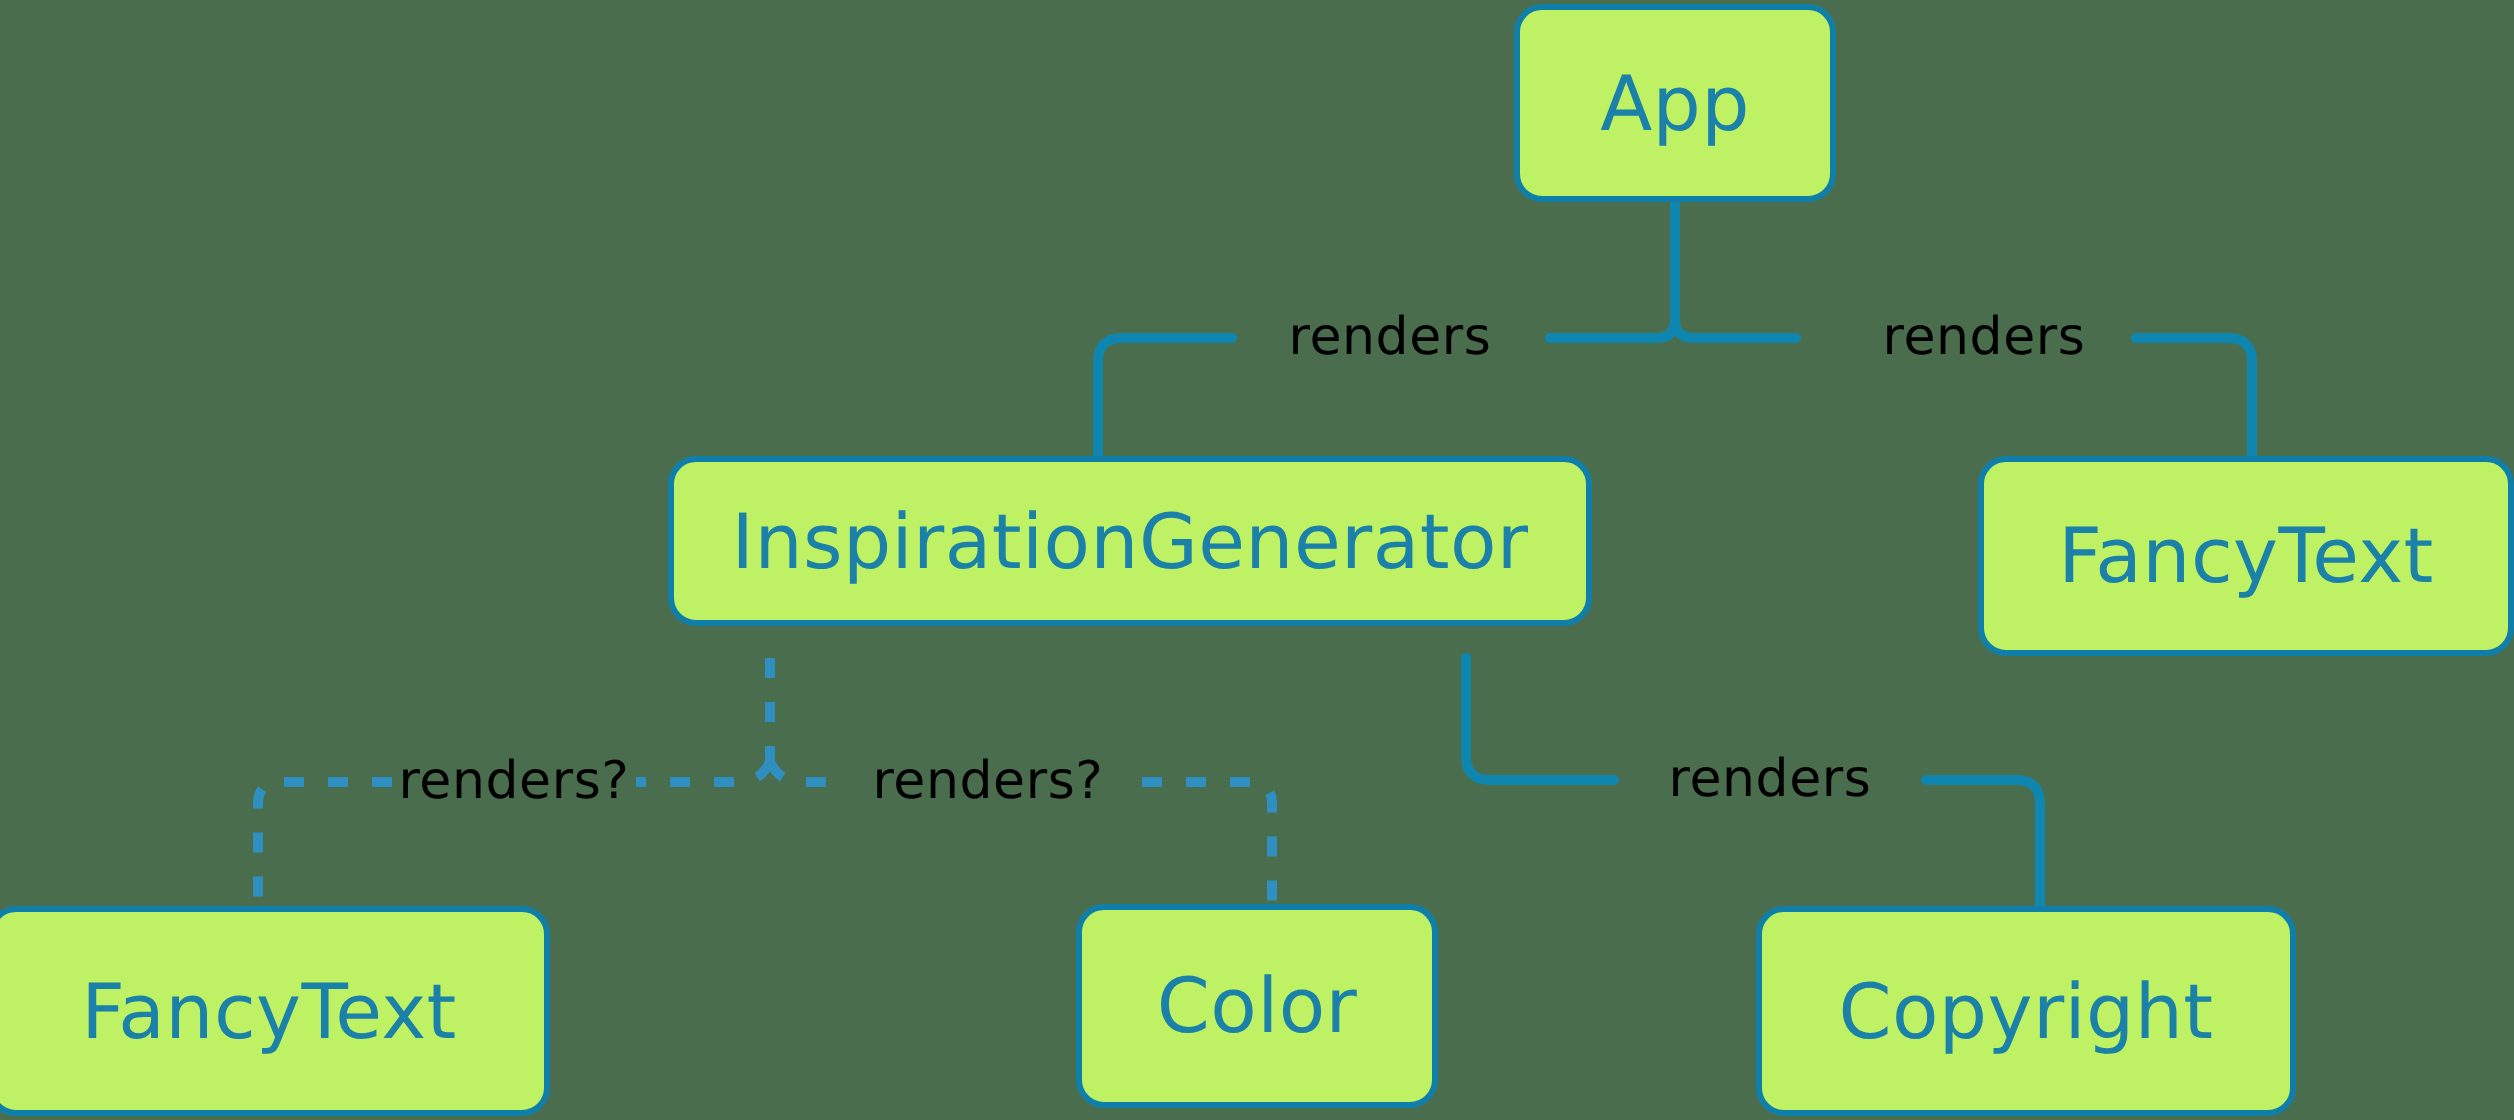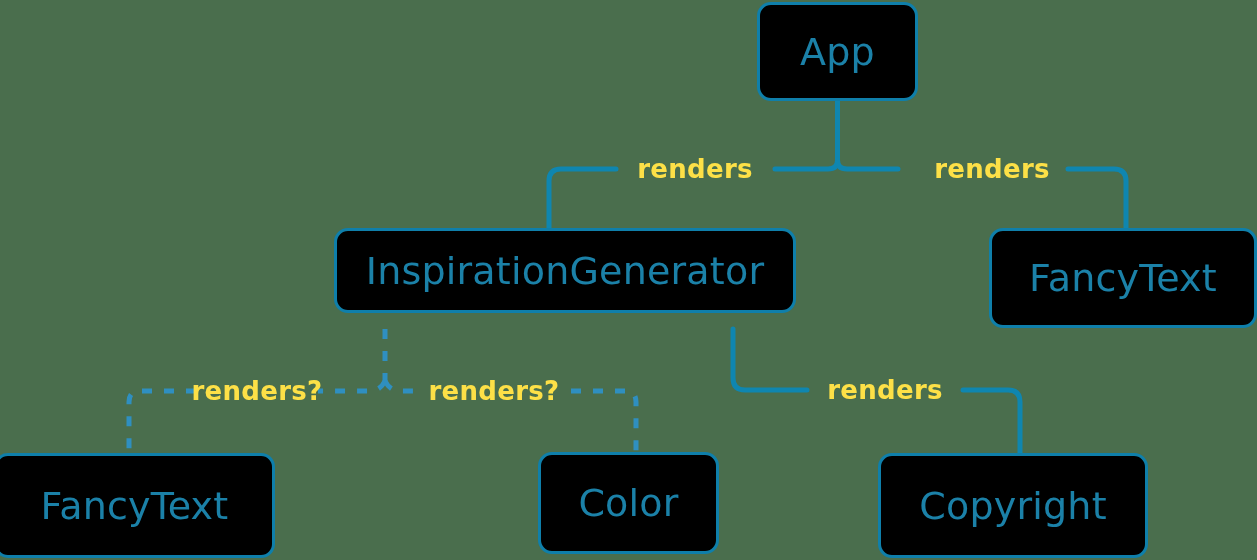--- a/index.html
+++ b/index.html
@@ -24,38 +24,38 @@
     position: absolute;
     left: 0;
     top: 0;
     width: 1257px;
     height: 560px;
     pointer-events: none;
   }
   .node {
     position: absolute;
     box-sizing: border-box;
-    background: #000000;
+    background: #bef264;
     border: 3px solid #0f7faa;
     border-radius: 14px;
     display: flex;
     align-items: center;
     justify-content: center;
     color: #1b81a8;
     font-size: 38px;
     font-weight: 400;
     letter-spacing: 0.2px;
     white-space: nowrap;
     z-index: 2;
   }
   .edge-label {
     position: absolute;
-    color: #fde047;
+    color: #000000;
     font-size: 26px;
-    font-weight: 700;
+    font-weight: 400;
     white-space: nowrap;
     z-index: 3;
     background: transparent;
     transform: translate(-50%, -50%);
     letter-spacing: 0.3px;
   }
   .node-app        { left: 757px; top: 2px;   width: 161px; height: 99px; }
   .node-inspgen    { left: 334px; top: 228px; width: 462px; height: 85px; }
   .node-fancytext-right { left: 989px; top: 228px; width: 268px; height: 100px; }
   .node-fancytext-left  { left: -6px; top: 453px; width: 281px; height: 105px; }

